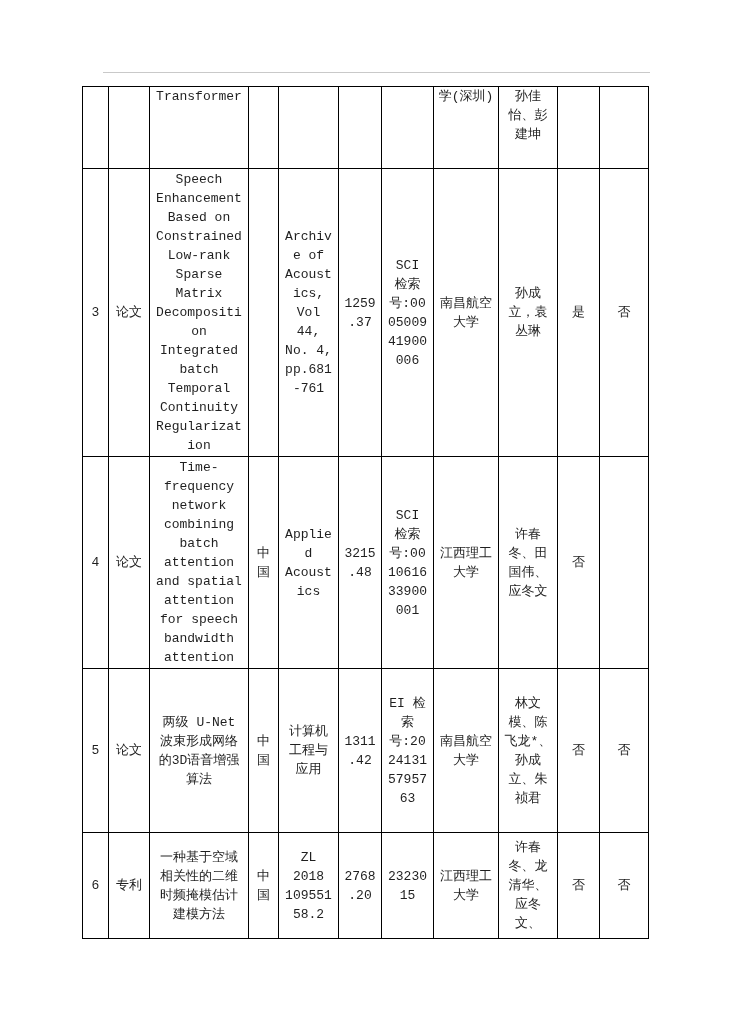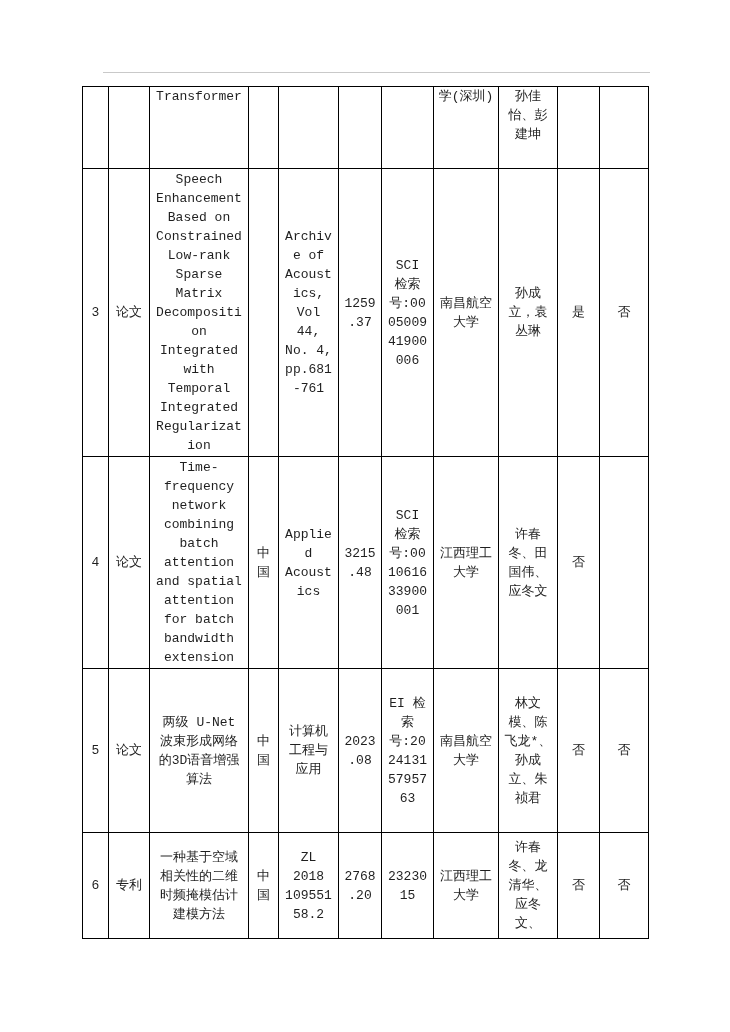--- a/index.html
+++ b/index.html
@@ -93,50 +93,50 @@
         <td></td>
         <td></td>
         <td>学(深圳)</td>
         <td>孙佳怡、彭建坤</td>
         <td></td>
         <td></td>
       </tr>
       <tr class="r1">
         <td>3</td>
         <td>论文</td>
-        <td class="cell-title">Speech Enhancement Based on Constrained Low-rank Sparse Matrix Decomposition Integrated with Temporal Integrated Regularization</td>
+        <td class="cell-title">Speech Enhancement Based on Constrained Low-rank Sparse Matrix Decomposition Integrated batch Temporal Continuity Regularization</td>
         <td></td>
         <td>Archive of Acoustics, Vol 44, No. 4, pp.681-761</td>
         <td>1259.37</td>
         <td>SCI 检索号:000500941900006</td>
         <td>南昌航空大学</td>
         <td>孙成立，袁丛琳</td>
         <td>是</td>
         <td>否</td>
       </tr>
       <tr class="r2">
         <td>4</td>
         <td>论文</td>
-        <td class="cell-title">Time-frequency network combining batch attention and spatial attention for batch bandwidth extension</td>
+        <td class="cell-title">Time-frequency network combining batch attention and spatial attention for speech bandwidth attention</td>
         <td>中国</td>
         <td>Applied Acoustics</td>
         <td>3215.48</td>
         <td>SCI 检索号:001061633900001</td>
         <td>江西理工大学</td>
         <td>许春冬、田国伟、应冬文</td>
         <td>否</td>
         <td></td>
       </tr>
       <tr class="r3">
         <td>5</td>
         <td>论文</td>
         <td class="cell-title">两级 U-Net 波束形成网络的3D语音增强算法</td>
         <td>中国</td>
         <td>计算机工程与应用</td>
-        <td>2023.08</td>
+        <td>1311.42</td>
         <td>EI 检索号:20241315795763</td>
         <td>南昌航空大学</td>
         <td>林文模、陈飞龙*、孙成立、朱祯君</td>
         <td>否</td>
         <td>否</td>
       </tr>
       <tr class="r4">
         <td>6</td>
         <td>专利</td>
         <td class="cell-title">一种基于空域相关性的二维时频掩模估计 建模方法</td>

